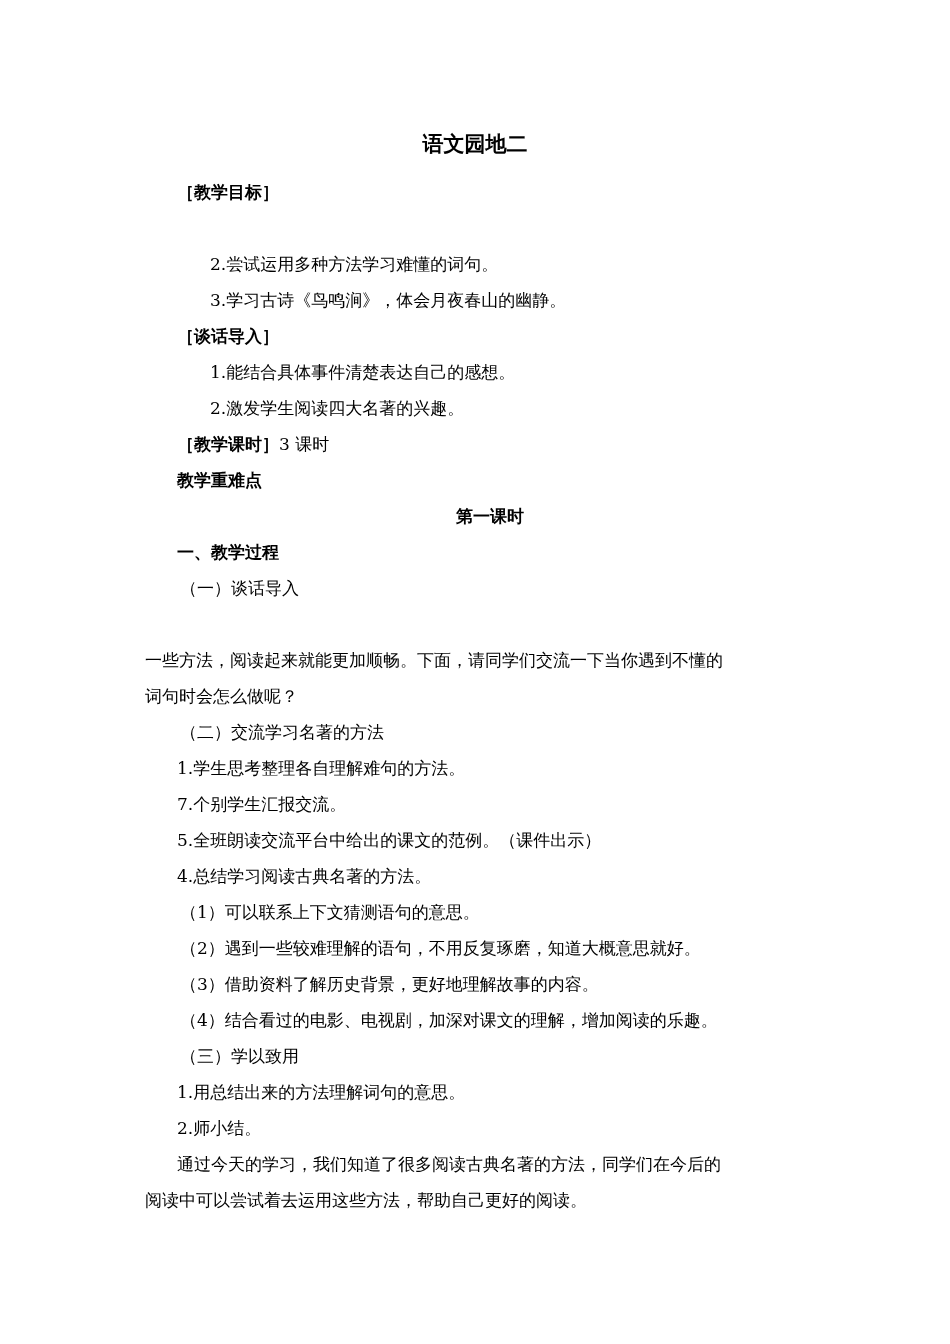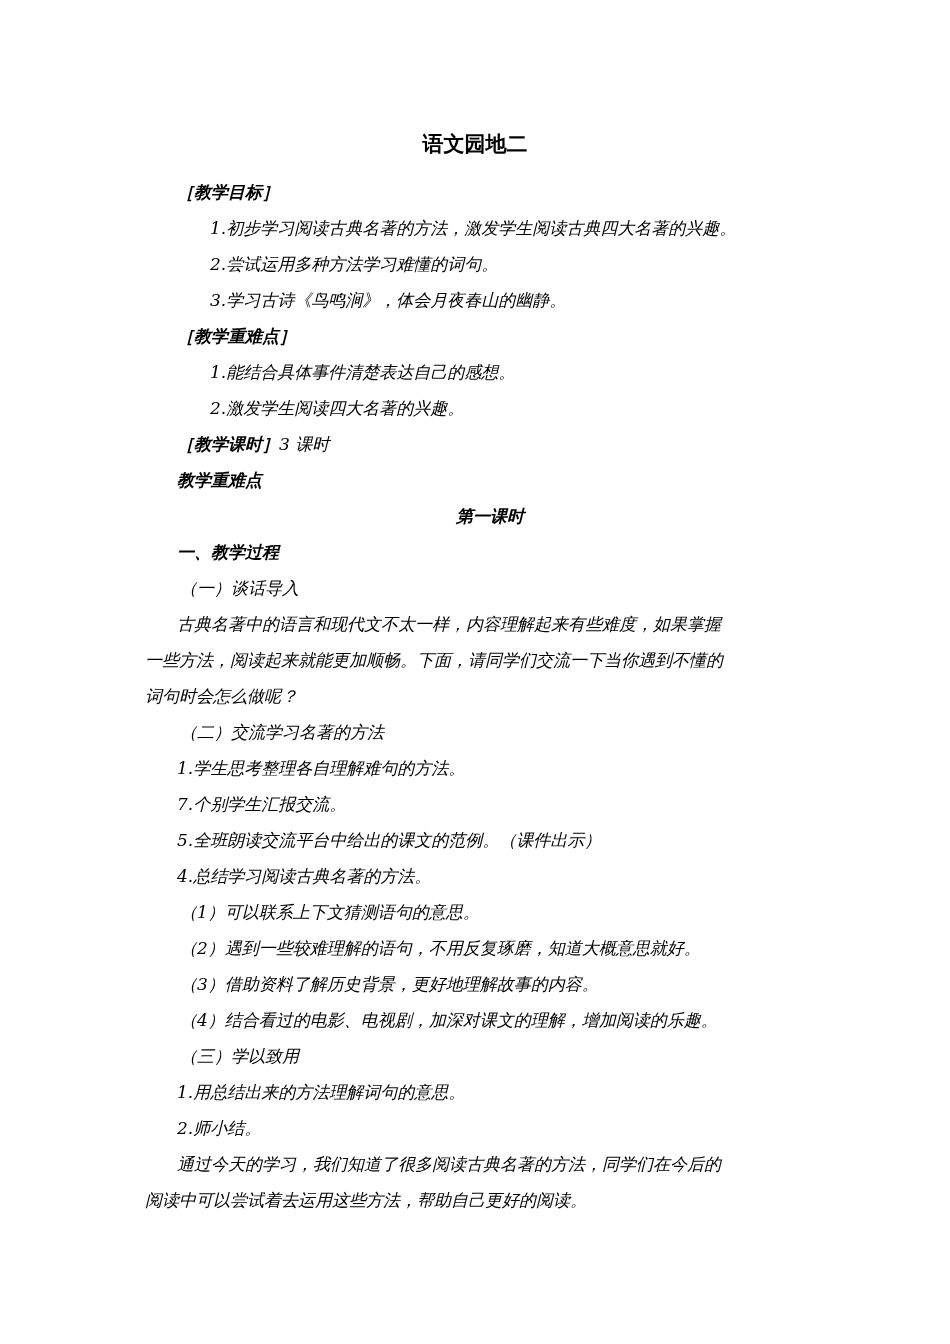--- a/index.html
+++ b/index.html
@@ -1,56 +1,54 @@
 <!DOCTYPE html>
 <html><head>
 <meta charset="utf-8">
 <style>
   html, body { margin: 0; padding: 0; background: #ffffff; }
   body { width: 950px; height: 1344px; position: relative; overflow: hidden;
          font-family: "DejaVu Serif", "Liberation Serif", serif; color: #000; }
   .page { position: absolute; left: 0; top: 0; width: 774px; height: 1344px; }
-  .line { position: absolute; font-size: 17px; line-height: 22px; white-space: nowrap; font-style: italic; }
+  .line { position: absolute; font-size: 17px; line-height: 22px; white-space: nowrap; }
   .bold { font-family: "DejaVu Sans", "Liberation Sans", sans-serif; font-weight: bold; }
   .title { position: absolute; left: 0; width: 950px; top: 130px; text-align: center;
            font-size: 21px; font-weight: bold; font-family: "DejaVu Sans", "Liberation Sans", sans-serif; }
   .center { left: 0; width: 980px; text-align: center; }
   .l0 { left: 145px; text-align: center; }
   .l1 { left: 177px; }
   .l2 { left: 210px; }
   .lp { left: 180px; }
 </style>
 </head>
 <body>
 
 <div class="page">
 
   <div class="title">语文园地二</div>
 
   <div class="line bold l1" style="top:181px">［教学目标］</div>
-  <div class="line l2" style="top:217px">1.初步学习阅读古典名著的方法，激发学生阅读古典四大名著的兴趣。</div>
   <div class="line l2" style="top:253px">2.尝试运用多种方法学习难懂的词句。</div>
   <div class="line l2" style="top:289px">3.学习古诗《鸟鸣涧》，体会月夜春山的幽静。</div>
 
-  <div class="line bold l1" style="top:325px">［教学重难点］</div>
+  <div class="line bold l1" style="top:325px">［谈话导入］</div>
   <div class="line l2" style="top:361px">1.能结合具体事件清楚表达自己的感想。</div>
   <div class="line l2" style="top:397px">2.激发学生阅读四大名著的兴趣。</div>
 
   <div class="line l1" style="top:433px">
     <span class="bold">［教学课时］</span><span>3 课时</span>
   </div>
 
   <div class="line bold l1" style="top:469px">教学重难点</div>
 
   <div class="line bold center" style="top:505px">第一课时</div>
 
   <div class="line bold l1" style="top:541px">一、教学过程</div>
 
   <div class="line lp" style="top:577px">（一）谈话导入</div>
-  <div class="line l1" style="top:613px">古典名著中的语言和现代文不太一样，内容理解起来有些难度，如果掌握</div>
   <div class="line l0" style="top:649px">一些方法，阅读起来就能更加顺畅。下面，请同学们交流一下当你遇到不懂的</div>
   <div class="line l0" style="top:685px">词句时会怎么做呢？</div>
 
   <div class="line lp" style="top:721px">（二）交流学习名著的方法</div>
   <div class="line l1" style="top:757px">1.学生思考整理各自理解难句的方法。</div>
   <div class="line l1" style="top:793px">7.个别学生汇报交流。</div>
   <div class="line l1" style="top:829px">5.全班朗读交流平台中给出的课文的范例。（课件出示）</div>
   <div class="line l1" style="top:865px">4.总结学习阅读古典名著的方法。</div>
   <div class="line lp" style="top:901px">（1）可以联系上下文猜测语句的意思。</div>
   <div class="line lp" style="top:937px">（2）遇到一些较难理解的语句，不用反复琢磨，知道大概意思就好。</div>

